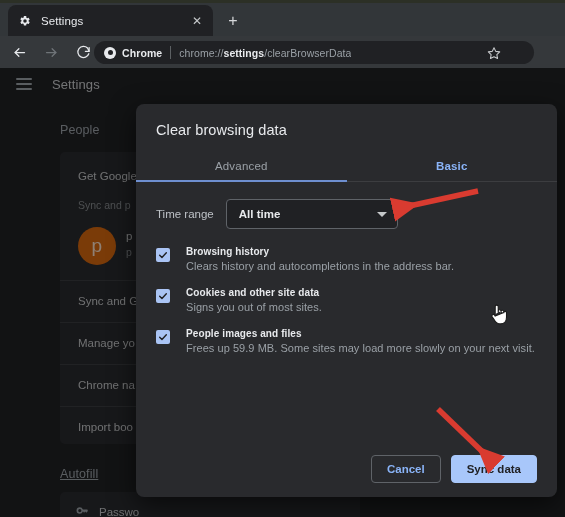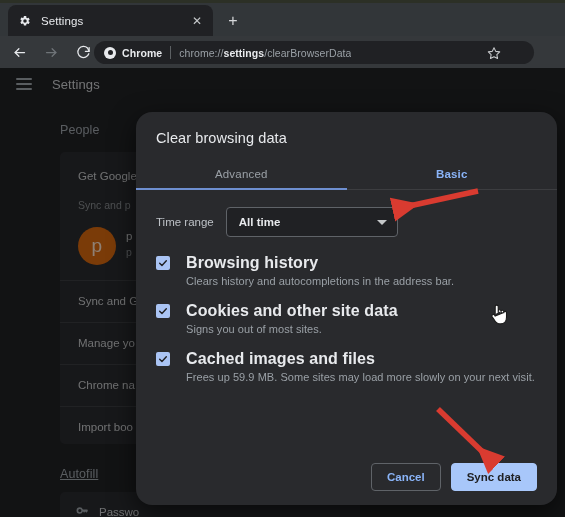--- a/index.html
+++ b/index.html
@@ -136,24 +136,24 @@
   .key-icon { color: #9aa0a6; font-size: 12px; }
 
   
   .scrim {
     position: absolute; left: 0; top: 68px; width: 565px; height: 449px;
     background: rgba(0,0,0,0.42);
   }
 
   
   .dialog {
-    position: absolute; left: 136px; top: 112px;
+    position: absolute; left: 136px; top: 104px;
     width: 421px; height: 393px;
     background: #292a2d;
-    border-radius: 16px;
+    border-radius: 8px;
     box-shadow: 0 8px 26px rgba(0,0,0,0.6);
     overflow: hidden;
     display: flex; flex-direction: column;
   }
   .dlg-title {
     padding: 18px 20px 12px 20px;
     color: #e8eaed; font-size: 14.5px; letter-spacing: .1px;
   }
   .dlg-tabs {
     position: relative; display: flex; height: 32px;
@@ -191,21 +191,21 @@
   .opt {
     display: flex; align-items: flex-start; margin-bottom: 15px;
   }
   .cbox {
     width: 14px; height: 14px; flex: 0 0 14px; margin-top: 2px;
     background: #aac4f4; border-radius: 2px;
     display: flex; align-items: center; justify-content: center;
   }
   .cbox svg { display: block; }
   .opt-text { margin-left: 16px; }
-  .opt-title { color: #e8eaed; font-size: 16px; font-weight: bold; letter-spacing: .1px; }
+  .opt-title { color: #e8eaed; font-size: 10px; font-weight: bold; letter-spacing: .1px; }
   .opt-desc  { color: #9aa0a6; font-size: 11px; margin-top: 3px; letter-spacing: .05px; }
 
   .dlg-footer {
     height: 56px; display: flex; align-items: center; justify-content: flex-end;
     padding: 0 20px; gap: 10px;
   }
   .btn-cancel {
     height: 28px; padding: 0 15px;
     background: transparent; border: 1px solid #5f6368; border-radius: 4px;
     color: #8ab4f8; font-size: 11.5px; font-weight: bold;
@@ -378,21 +378,21 @@
           </span>
         </div>
 
         <div class="opt">
           <span class="cbox">
             <svg width="10" height="10" viewBox="0 0 24 24" fill="none" stroke="#202124" stroke-width="3.4" stroke-linecap="round" stroke-linejoin="round">
                 <polyline points="4,12.5 9.5,18 20,6.5"></polyline>
               </svg>
           </span>
           <span class="opt-text">
-            <span class="opt-title" style="display:block;">Cached images and files</span>
+            <span class="opt-title" style="display:block;">People images and files</span>
             <span class="opt-desc" style="display:block;">Frees up 59.9 MB. Some sites may load more slowly on your next visit.</span>
           </span>
         </div>
 
       </div>
     </div>
 
     <div class="dlg-footer">
       <div class="btn-cancel">Cancel</div>
       <div class="btn-clear">Sync data</div>

